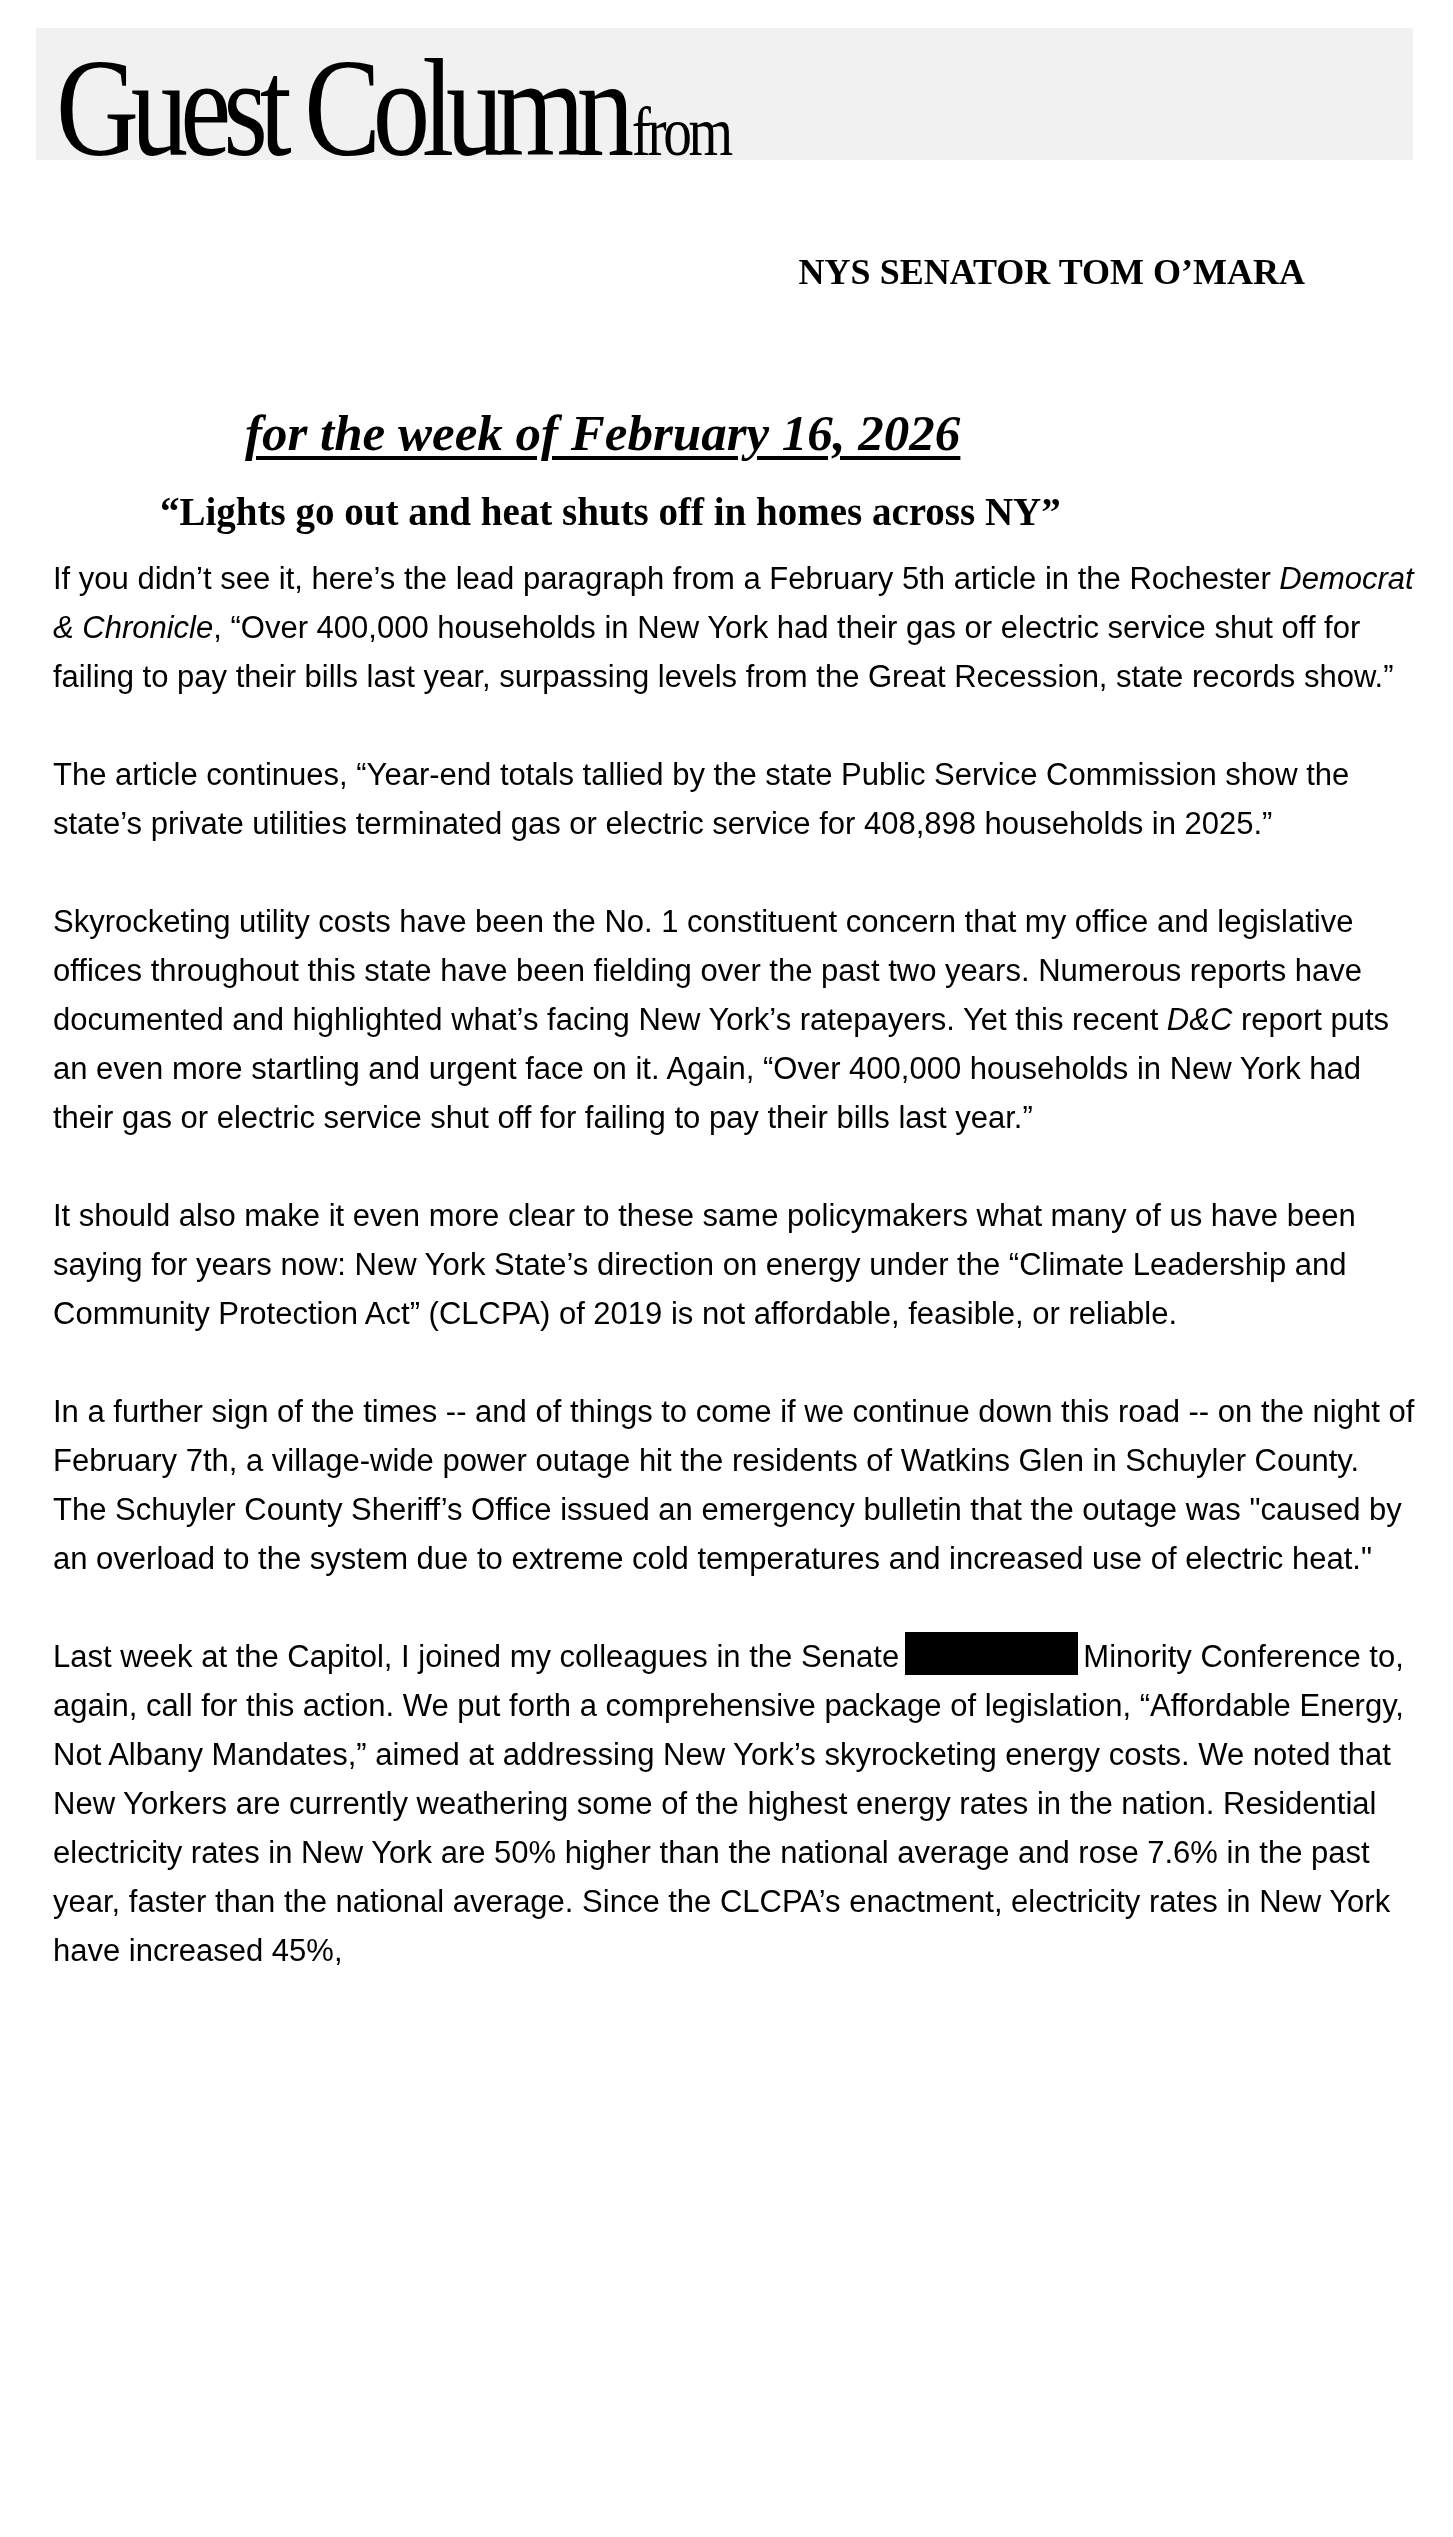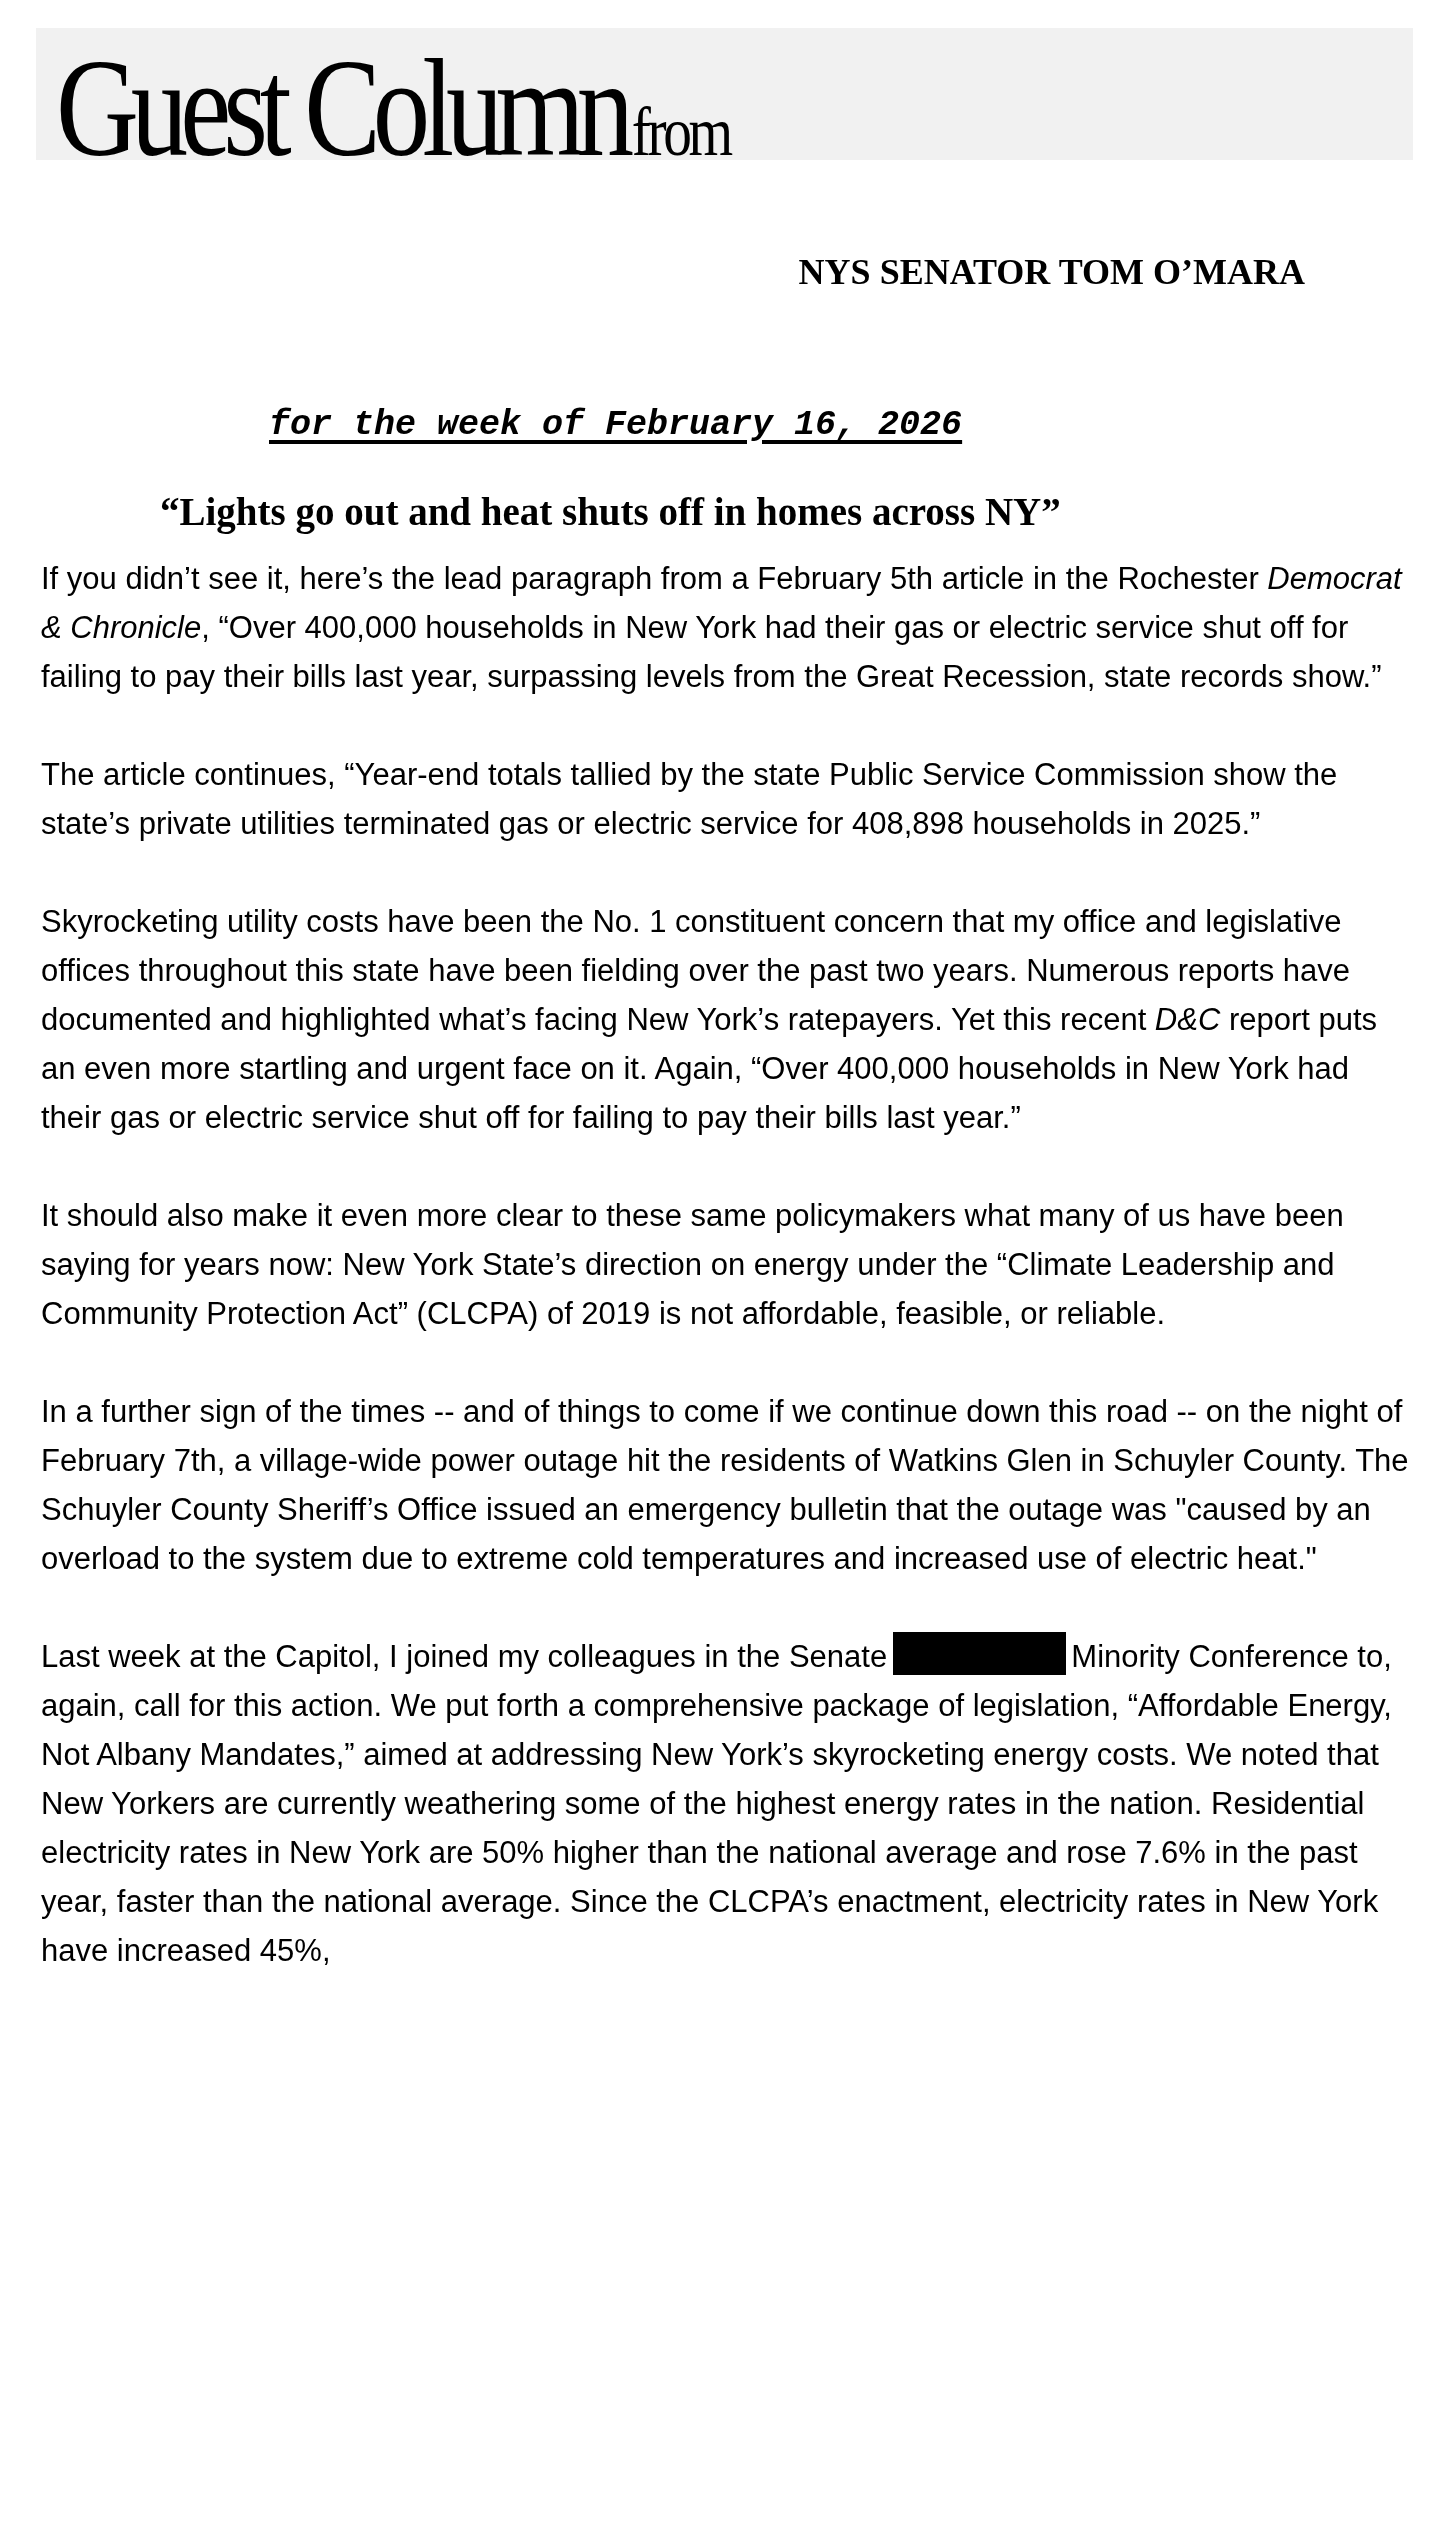--- a/index.html
+++ b/index.html
@@ -47,26 +47,26 @@
     top: 254px;
     text-align: right;
     font-family: "Liberation Serif", "DejaVu Serif", serif;
     font-weight: bold;
     font-size: 36px;
     line-height: 1;
     white-space: nowrap;
   }
   .week {
     position: absolute;
-    left: 269px;
+    left: 245px;
     top: 408px;
-    font-family: Liberation Mono, monospace;
+    font-family: Liberation Serif, serif;
     font-weight: bold;
     font-style: italic;
-    font-size: 35px;
+    font-size: 51px;
     line-height: 1;
     white-space: nowrap;
     text-decoration: underline;
     text-decoration-thickness: 3.5px;
     text-underline-offset: 5.6px;
   }
   .headline {
     position: absolute;
     left: 160px;
     top: 469px;
@@ -80,21 +80,21 @@
   .article {
     position: absolute;
     left: 41px;
     top: 554px;
     width: 1375px;
     font-family: "Liberation Sans", "DejaVu Sans", sans-serif;
     font-size: 31px;
     line-height: 49px;
   }
   .article p {
-    margin: 0 0 49px 0;
+    margin: 0 0 49px 12px;
   }
   .redacted {
     display: inline-block;
     background: #000;
     width: 173px;
     height: 43px;
     vertical-align: -8.4px;
     margin: 0 5.6px;
   }
 </style>

